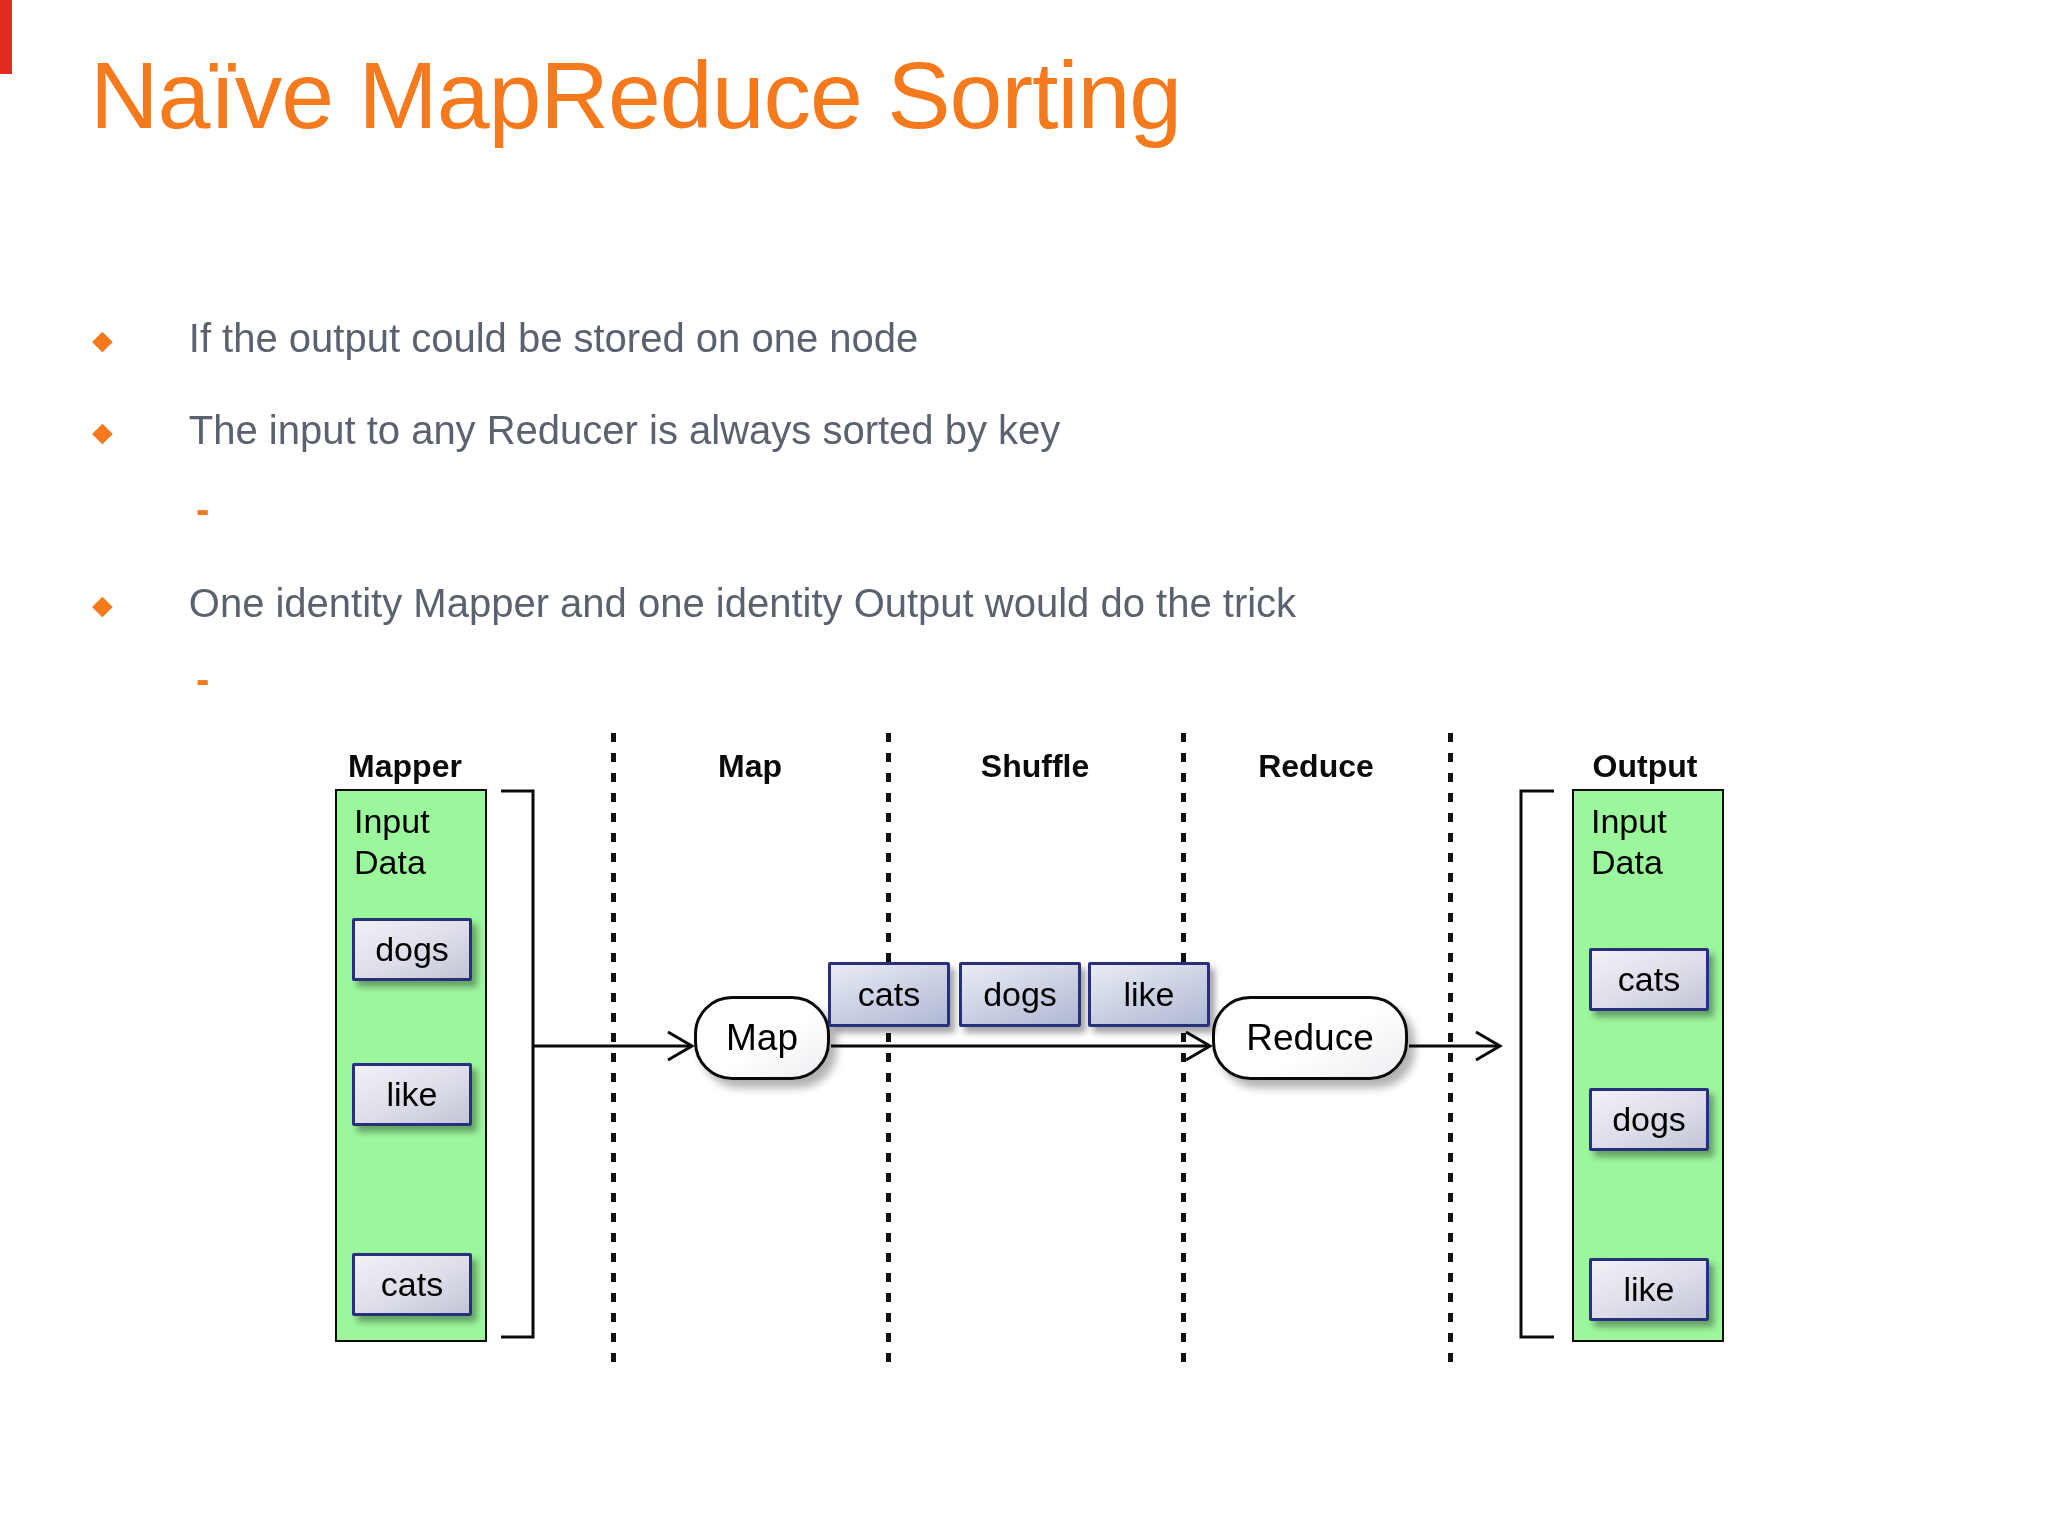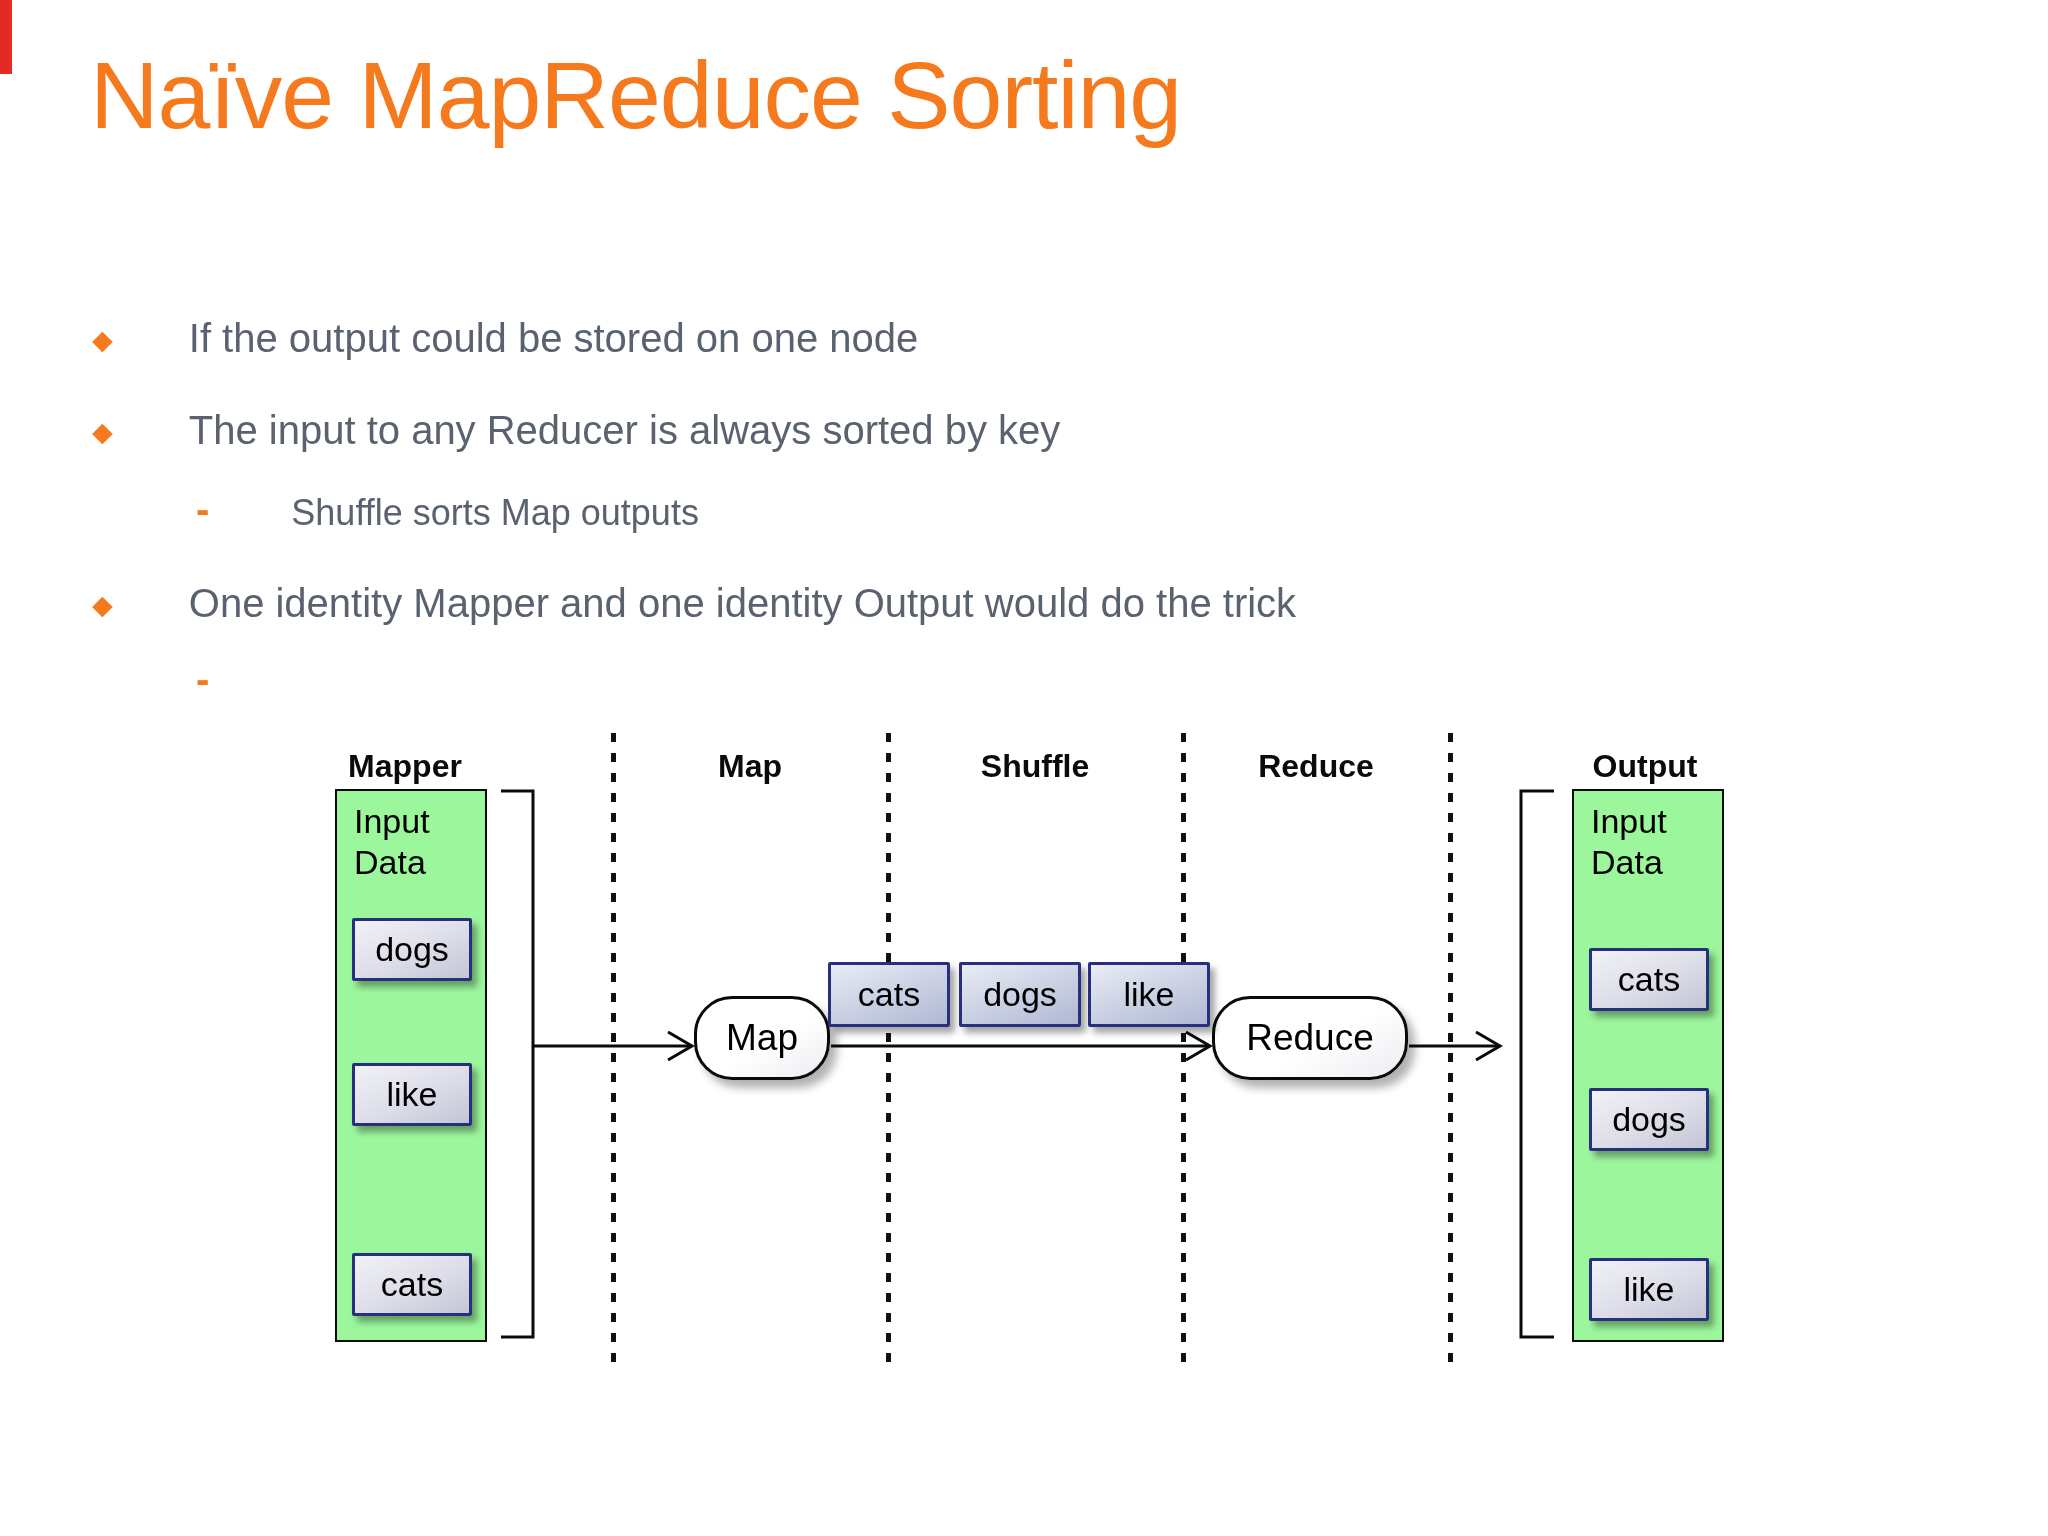--- a/index.html
+++ b/index.html
@@ -81,21 +81,20 @@
   <div class="bullet b1">
     <span class="marker">◆</span>
     <span class="btext">If the output could be stored on one node</span>
   </div>
   <div class="bullet b2">
     <span class="marker">◆</span>
     <span class="btext">The input to any Reducer is always sorted by key</span>
   </div>
   <div class="bullet sub b3">
     <span class="marker">-</span>
-    <span class="btext">Shuffle sorts Map outputs</span>
   </div>
   <div class="bullet b4">
     <span class="marker">◆</span>
     <span class="btext">One identity Mapper and one identity Output would do the trick</span>
   </div>
   <div class="bullet sub b5">
     <span class="marker">-</span>
   </div>
 
   <div class="colhdr h0">Mapper</div>

